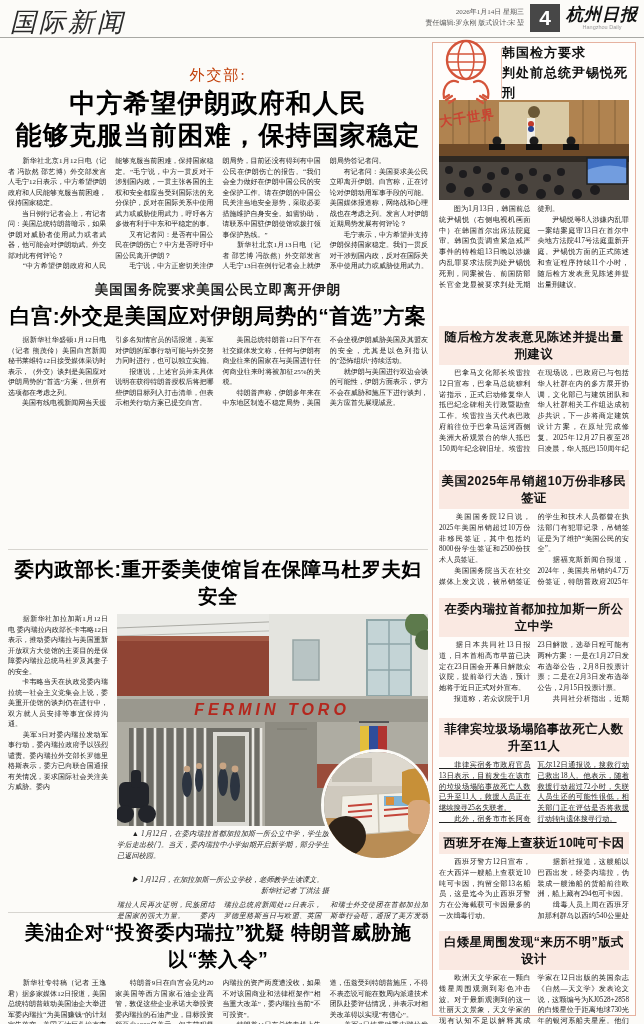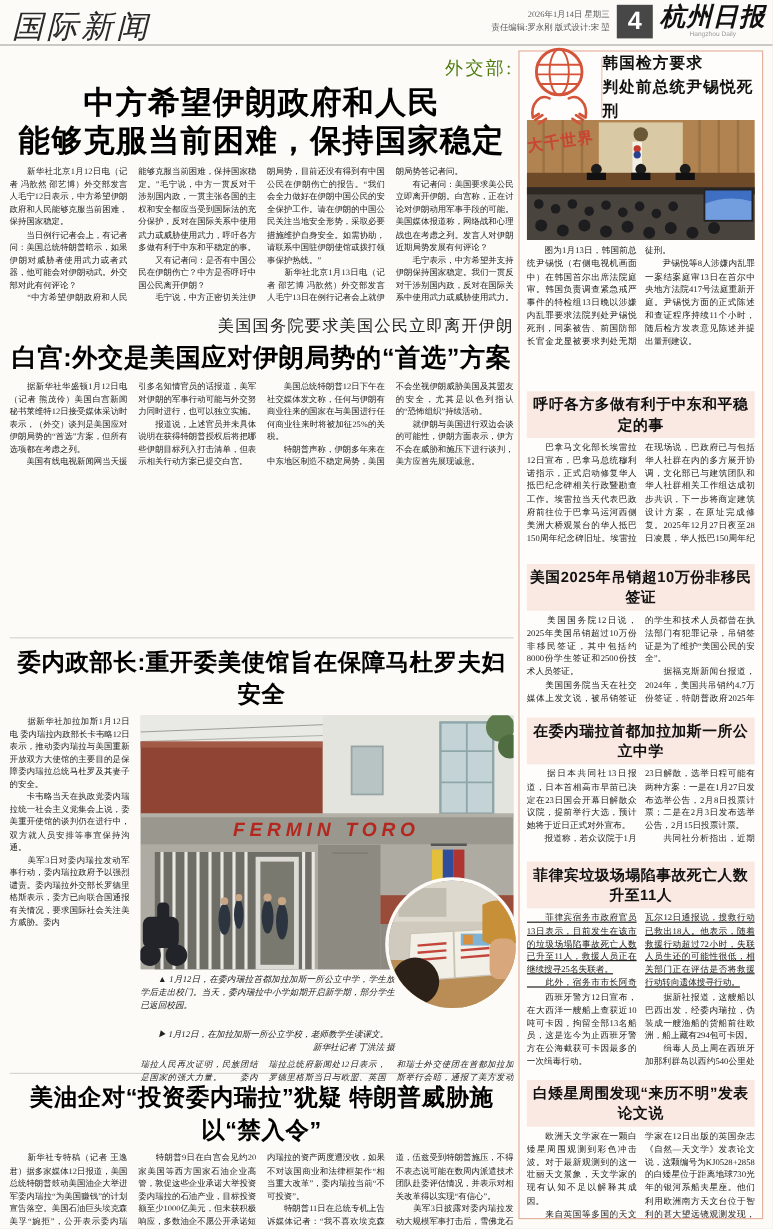--- a/index.html
+++ b/index.html
@@ -6,27 +6,27 @@
   #paper{position:relative;width:644px;height:1024px;background:#fcfbf8;margin:0 auto;overflow:hidden;
          font-family:"Liberation Serif",serif;color:#222;}
   
   .hdr-section{position:absolute;left:10px;top:5px;font-size:26px;letter-spacing:3px;color:#2a2a2a;
                font-family:"Liberation Sans",sans-serif;font-weight:500;font-style:italic;}
   .hdr-right{position:absolute;right:6px;top:4px;display:flex;align-items:center;gap:6px;}
   .hdr-dates{text-align:right;font-size:7px;color:#555;line-height:1.6;white-space:pre-line;}
   .hdr-pagebox{width:30px;height:28px;background:#474747;color:#fff;display:flex;align-items:center;
                justify-content:center;font-size:21px;font-weight:bold;font-family:"Liberation Sans",sans-serif;}
   .hdr-mast{text-align:center;line-height:1;}
-  .hdr-mast .cn{font-size:21px;font-weight:bold;font-style:italic;letter-spacing:1px;color:#111;}
+  .hdr-mast .cn{font-size:17px;font-weight:bold;font-style:italic;letter-spacing:1px;color:#111;}
   .hdr-mast .en{font-size:5.5px;color:#999;margin-top:2px;font-family:"Liberation Sans",sans-serif;}
   .hdr-rule{position:absolute;left:0;right:0;top:37px;border-top:1px solid #a8a8a4;}
   
   #leftcol{position:absolute;left:8px;top:42px;width:420px;}
-  .kicker{text-align:right;font-size:15px;color:#4d7c0f;margin-top:6px;letter-spacing:2px;}
-  .kicker2{text-align:right;font-size:13.5px;color:#222;margin-top:7px;letter-spacing:1px;}
+  .kicker{text-align:center;font-size:15px;color:#c2410c;margin-top:24px;letter-spacing:2px;}
+  .kicker2{text-align:center;font-size:13.5px;color:#222;margin-top:7px;letter-spacing:1px;font-weight:bold;}
   .headline1{text-align:center;font-family:"Liberation Sans",sans-serif;font-weight:bold;font-size:26px;
              line-height:1.24;letter-spacing:1px;color:#000;white-space:pre-line;margin-top:2px;}
   .headline2{text-align:center;font-family:"Liberation Sans",sans-serif;font-weight:bold;font-size:21px;
              color:#000;margin-top:3px;letter-spacing:0.5px;}
   .headline3{text-align:center;font-family:"Liberation Sans",sans-serif;font-weight:bold;font-size:19.5px;
              color:#000;margin-top:6px;letter-spacing:0.5px;}
   .bodytext{font-size:7px;line-height:1.5;text-align:justify;color:#222;white-space:pre-line;
             overflow:hidden;margin-top:5px;}
   .cols4{column-count:4;column-gap:9px;}
   .cols3{column-count:3;column-gap:9px;}
@@ -276,40 +276,41 @@
           <circle cx="138" cy="94" r="5"></circle>
           <circle cx="156" cy="90" r="5"></circle>
       </g>
       <rect x="148" y="58" width="40" height="26" fill="#3f6fc2"></rect>
       <path d="M148,70 q20,-8 40,-2 l0,16 l-40,0 z" fill="#7fa9e6" opacity="0.8"></path>
       <rect x="148" y="58" width="40" height="26" fill="none" stroke="#222" stroke-width="1.5"></rect>
     </svg>
     <div class="rc-body cols2" style="height:116px;margin-top:4px;">　　图为1月13日，韩国前总统尹锡悦（右侧电视机画面中）在韩国首尔出席法院庭审。韩国负责调查紧急戒严事件的特检组13日晚以涉嫌内乱罪要求法院判处尹锡悦死刑，同案被告、前国防部长官金龙显被要求判处无期徒刑。
 　　尹锡悦等8人涉嫌内乱罪一案结案庭审13日在首尔中央地方法院417号法庭重新开庭。尹锡悦方面的正式陈述和查证程序持续11个小时，随后检方发表意见陈述并提出量刑建议。</div>
 
-    <div class="rc-bar">呼吁各方多做有利于中东和平稳定的事</div>
+    <div class="rc-bar">随后检方发表意见陈述并提出量刑建议</div>
     <div class="rc-body cols2" style="height:96px;">　　巴拿马文化部长埃雷拉12日宣布，巴拿马总统穆利诺指示，正式启动修复华人抵巴纪念碑相关行政暨勘查工作。埃雷拉当天代表巴政府前往位于巴拿马运河西侧美洲大桥观景台的华人抵巴150周年纪念碑旧址。埃雷拉在现场说，巴政府已与包括华人社群在内的多方展开协调，文化部已与建筑团队和华人社群相关工作组达成初步共识，下一步将商定建筑设计方案，在原址完成修复。2025年12月27日夜至28日凌晨，华人抵巴150周年纪念碑被科隆区市政府强行拆除。事件发生后，巴总统府于28日发布公告，明确反对拆除该纪念碑，责令在原址立即恢复。</div>
 
     <div class="rc-bar">美国2025年吊销超10万份非移民签证</div>
     <div class="rc-body cols2" style="height:80px;">　　美国国务院12日说，2025年美国吊销超过10万份非移民签证，其中包括约8000份学生签证和2500份技术人员签证。
 　　美国国务院当天在社交媒体上发文说，被吊销签证的学生和技术人员都曾在执法部门有犯罪记录，吊销签证是为了维护“美国公民的安全”。
 　　据福克斯新闻台报道，2024年，美国共吊销约4.7万份签证，特朗普政府2025年吊销的签证数量是2024年的两倍多。2025年被吊销签证的大多数人是因为商务签证和旅游签证逾期滞留。此外，许多人因涉及酒驾、盗窃、袭击等罪名而被吊销签证。</div>
 
     <div class="rc-bar">在委内瑞拉首都加拉加斯一所公立中学</div>
     <div class="rc-body cols2" style="height:72px;">　　据日本共同社13日报道，日本首相高市早苗已决定在23日国会开幕日解散众议院，提前举行大选，预计她将于近日正式对外宣布。
 　　报道称，若众议院于1月23日解散，选举日程可能有两种方案：一是在1月27日发布选举公告，2月8日投票计票；二是在2月3日发布选举公告，2月15日投票计票。
 　　共同社分析指出，近期高市内阁支持率在多家媒体民调中保持高位，自民党内要求尽早解散众议院、举行大选的声音增加，推动高市作出决定。</div>
 
     <div class="rc-bar">菲律宾垃圾场塌陷事故死亡人数升至11人</div>
     <div class="rc-body cols2" style="height:66px;text-decoration:underline;">　　菲律宾宿务市政府官员13日表示，目前发生在该市的垃圾场塌陷事故死亡人数已升至11人，救援人员正在继续搜寻25名失联者。
 　　此外，宿务市市长阿奇瓦尔12日通报说，搜救行动已救出18人。他表示，随着救援行动超过72小时，失联人员生还的可能性很低，相关部门正在评估是否将救援行动转向遗体搜寻行动。
 　　菲律宾中部城市宿务一处垃圾填埋场8日因山体滑坡发生坍塌。社交媒体上发布的现场画面显示，地面遍布碎石和杂物，建筑物受损情况严重。</div>
 
+    <div class="rc-bar">西班牙在海上查获近10吨可卡因</div>
     <div class="rc-body cols2" style="height:68px;">　　西班牙警方12日宣布，在大西洋一艘船上查获近10吨可卡因，拘留全部13名船员，这是迄今为止西班牙警方在公海截获可卡因最多的一次缉毒行动。
 　　据新社报道，这艘船以巴西出发，经委内瑞拉，伪装成一艘渔船的货船前往欧洲，船上藏有294包可卡因。
 　　缉毒人员上周在西班牙加那利群岛以西约540公里处截获该船并登船搜查，目前该船被扣押在加那利群岛最大岛屿特内里费岛圣克鲁斯港。此次缉毒行动得到美国、巴西、英国、法国和葡萄牙有关部门协助。</div>
 
-    <div class="rc-bar">白矮星周围发现“来历不明”发表论文说</div>
+    <div class="rc-bar">白矮星周围发现“来历不明”版式设计</div>
     <div class="rc-body cols2" style="height:80px;">　　欧洲天文学家在一颗白矮星周围观测到彩色冲击波。对于最新观测到的这一壮丽天文景象，天文学家的现有认知不足以解释其成因。
 　　来自英国等多国的天文学家在12日出版的英国杂志《自然—天文学》发表论文说，这颗编号为KJ0528+2858的白矮星位于距离地球730光年的银河系船夫星座。他们利用欧洲南方天文台位于智利的甚大望远镜观测发现，这颗白矮星在宇宙中移动时，其周围形成彩色弓形激波，类似船在水中航行时船头形成的波浪。该冲击波的形状和长度显示，这并非昙花一现，而是已存在至少1000年。</div>
 
   </div>
 </div>
 
 </body></html>

